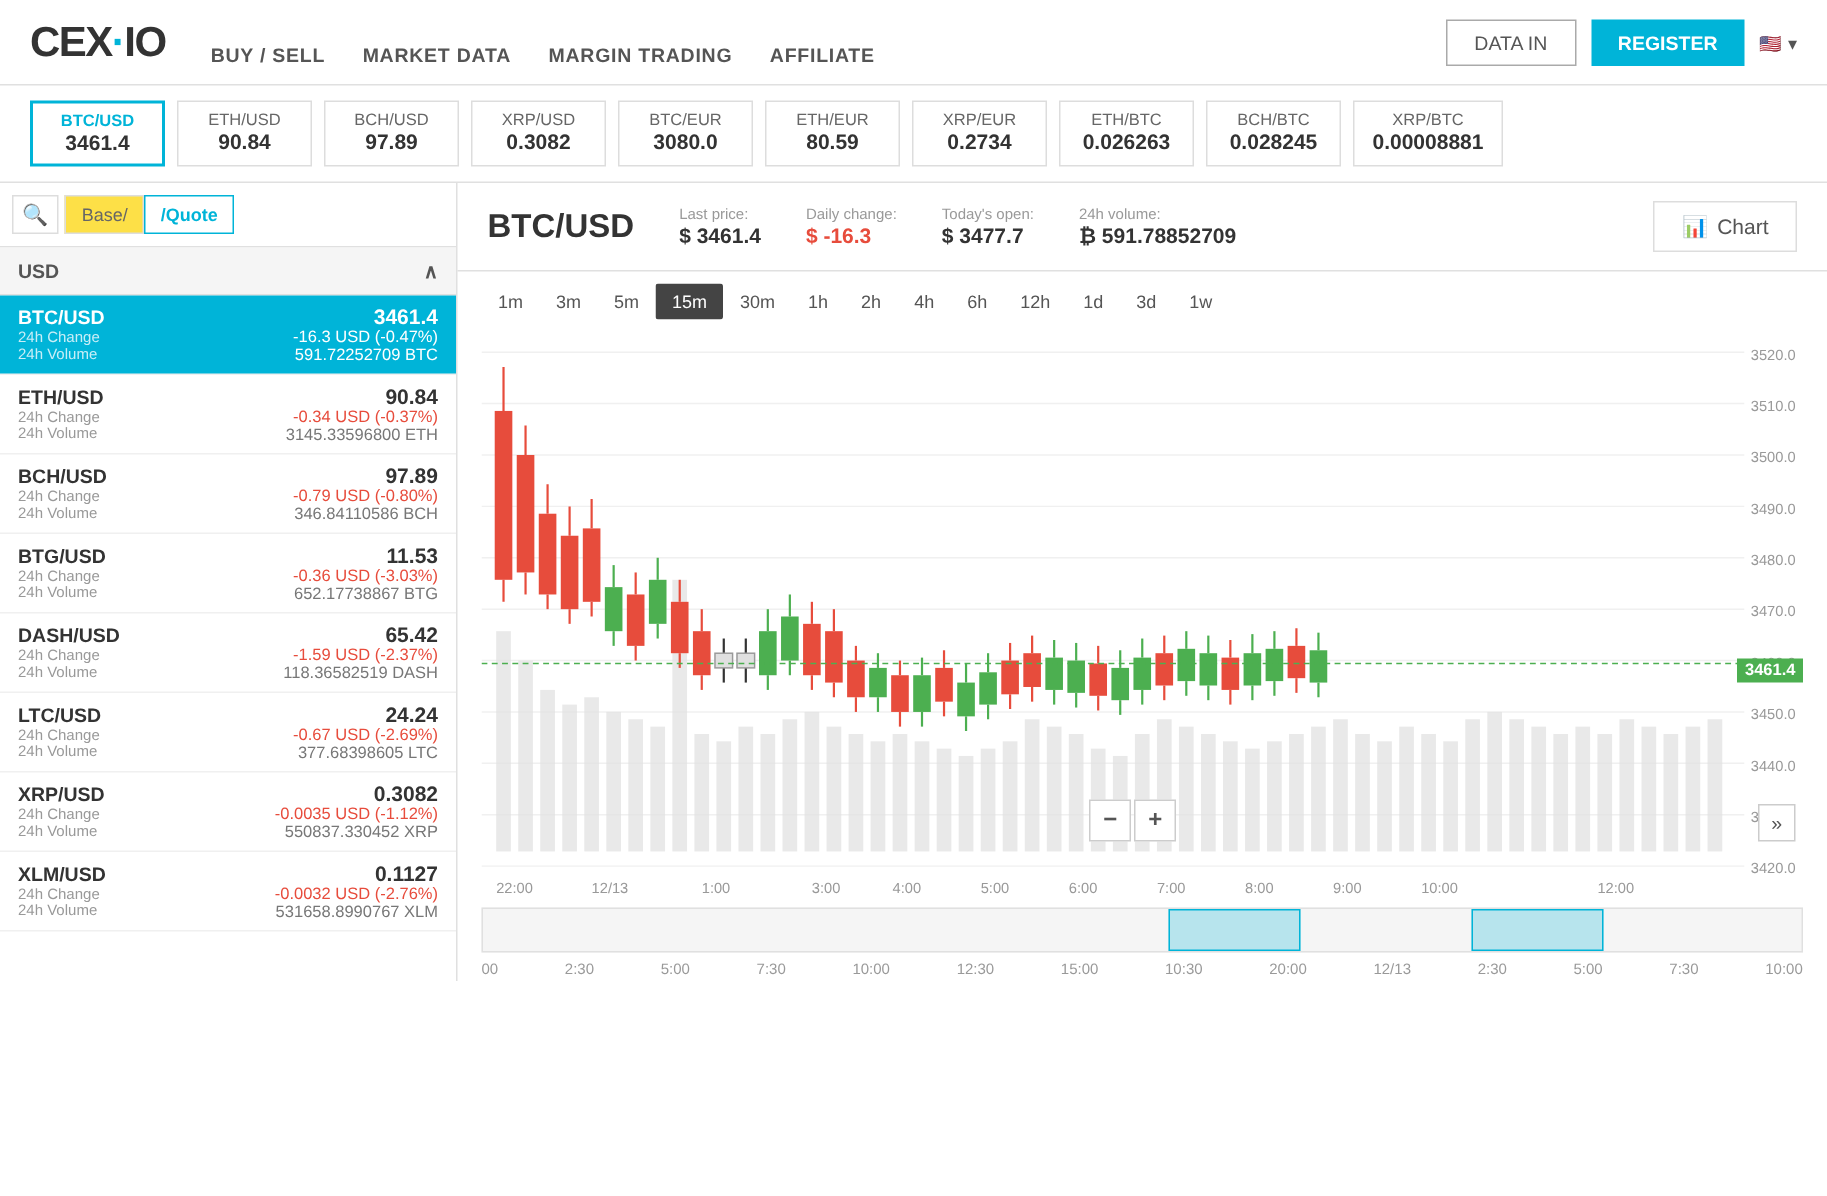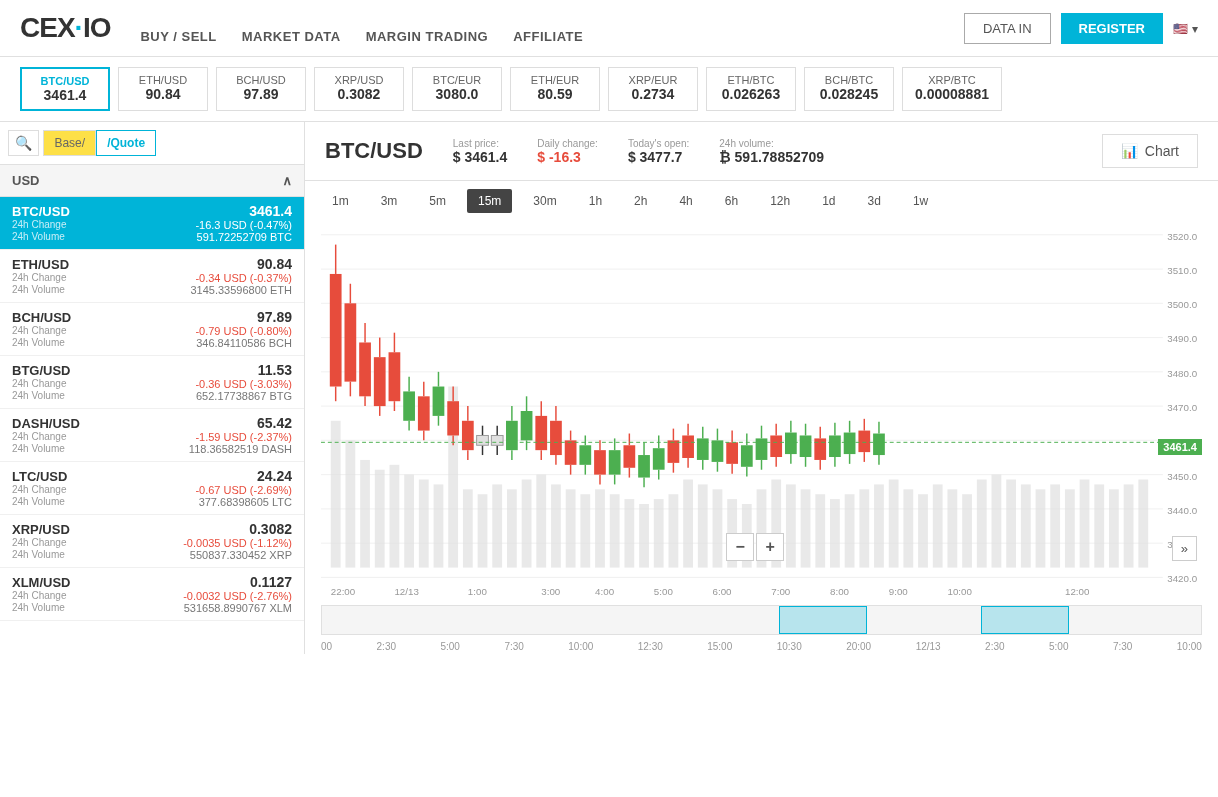--- a/index.html
+++ b/index.html
@@ -35,34 +35,34 @@
     .base-btn { border: 1px solid #ddd; padding: 5px 10px; background: #fde047; color: #666; font-size: 12px; cursor: pointer; }
     .quote-btn { border: 1px solid #00b4d8; padding: 5px 10px; background: #fff; color: #00b4d8; font-size: 12px; cursor: pointer; font-weight: bold; }
 
     .currency-group { }
     .currency-header { display: flex; align-items: center; justify-content: space-between; padding: 8px 12px; background: #f5f5f5; border-bottom: 1px solid #e0e0e0; font-weight: bold; font-size: 13px; color: #555; }
     .currency-row { padding: 6px 12px; border-bottom: 1px solid #f0f0f0; cursor: pointer; }
     .currency-row.active { background: #00b4d8; color: #fff; }
     .currency-row .pair-name { font-size: 13px; font-weight: bold; }
     .currency-row .pair-price { float: right; font-size: 14px; font-weight: bold; }
     .currency-row .row1 { display: flex; justify-content: space-between; align-items: center; }
-    .currency-row .row2 { display: flex; justify-content: space-between; }
+    .currency-row .row2 { display: flex; justify-content: space-between; align-items: center; }
     .currency-row .row3 { display: flex; justify-content: space-between; align-items: flex-start; }
 
     
     .chart-area { flex: 1; padding: 0; }
     .chart-header { display: flex; align-items: center; padding: 12px 20px; border-bottom: 1px solid #e0e0e0; gap: 30px; }
     .pair-title { font-size: 22px; font-weight: bold; color: #333; }
     .stat-block { display: flex; flex-direction: column; }
     .stat-label { font-size: 10px; color: #999; }
     .stat-value { font-size: 14px; font-weight: bold; color: #333; }
     .stat-value.negative { color: #e74c3c; }
     .chart-btn { margin-left: auto; border: 1px solid #ddd; background: #fff; padding: 8px 18px; cursor: pointer; font-size: 14px; display: flex; align-items: center; gap: 6px; color: #555; }
 
-    .timeframe-bar { display: flex; gap: 10px; padding: 8px 16px; align-items: center; }
+    .timeframe-bar { display: flex; gap: 0; padding: 8px 16px; align-items: center; }
     .tf-btn { border: 1px solid transparent; background: #fff; padding: 4px 10px; cursor: pointer; font-size: 12px; color: #555; border-radius: 2px; }
     .tf-btn.active { background: #444; color: #fff; }
   </style>
 </head>
 <body>
 
 <div class="header">
   <div class="logo">CEX<span>·</span>IO</div>
   <nav class="nav">
     <a href="#">BUY / SELL</a>

